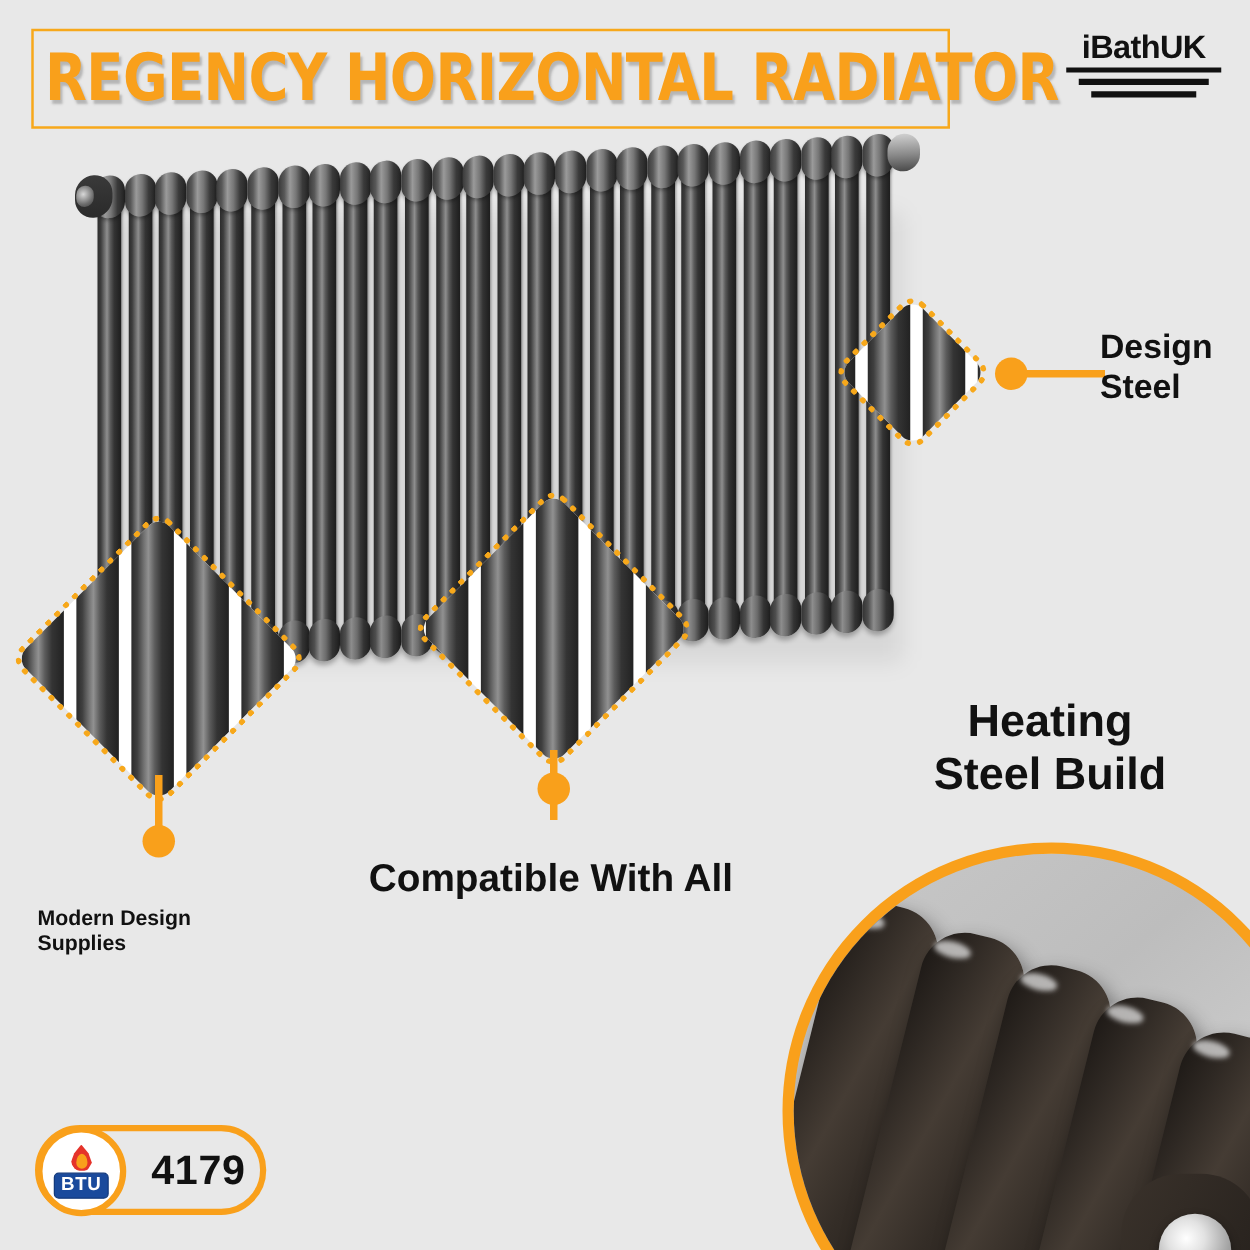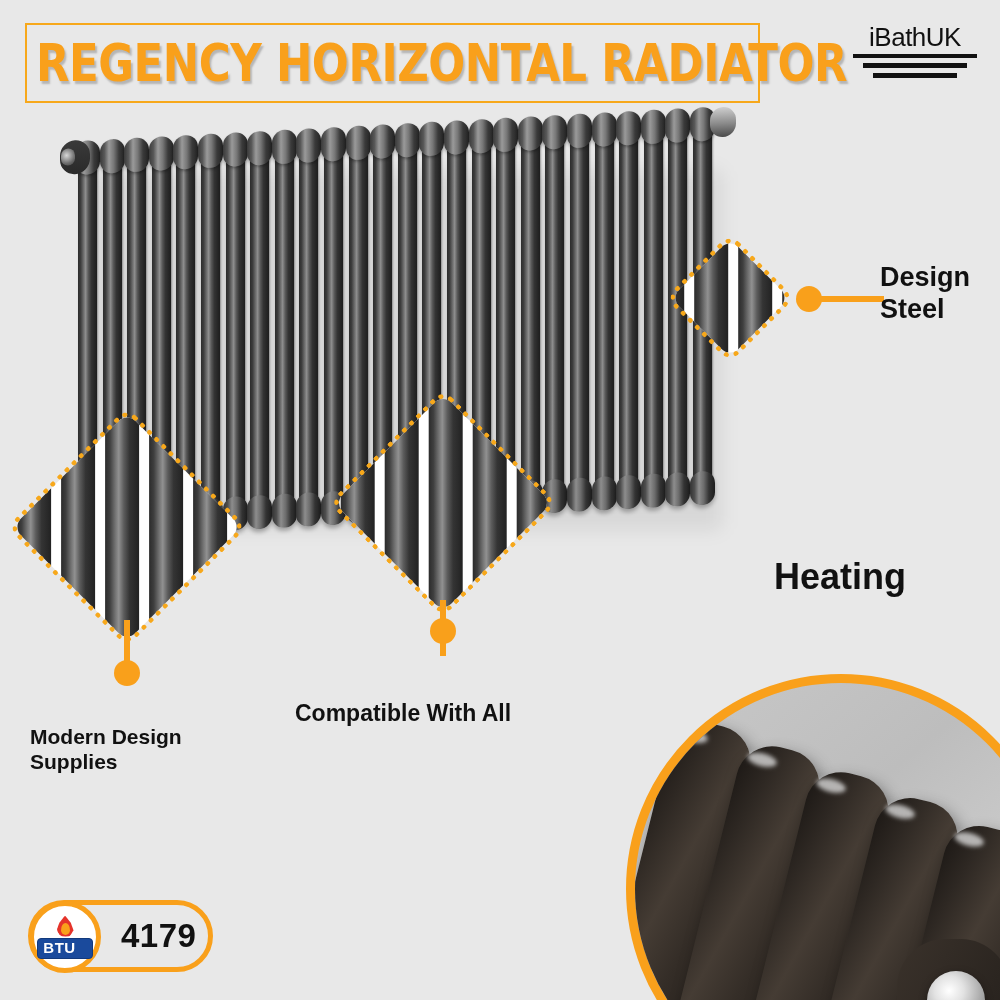--- a/index.html
+++ b/index.html
@@ -29,21 +29,21 @@
     transform: scaleX(0.93);
     transform-origin: left center;
     text-shadow: 2px 3px 2px rgba(120,120,120,0.45);
     white-space: nowrap;
   }
 
   #brand-logo {
     position: absolute; right: 20px; top: 22px; width: 130px; height: 62px;
   }
   #brand-name {
-    font-size: 26px; font-weight: 400; color: #111; letter-spacing: -0.5px;
+    font-size: 26px; font-weight: 700; color: #111; letter-spacing: -0.5px;
     text-align: center; line-height: 30px;
     font-family: "Liberation Sans", sans-serif;
   }
   .brand-rule { background: #111; margin: 0 auto; }
   .brand-rule.r1 { height: 4px; width: 124px; margin-top: 2px; }
   .brand-rule.r2 { height: 5px; width: 104px; margin-top: 5px; }
   .brand-rule.r3 { height: 5px; width: 84px;  margin-top: 5px; }
 
   
   #radiator-hero {
@@ -146,22 +146,22 @@
 
   
   .feature-label {
     position: absolute;
     font-family: "Liberation Sans", sans-serif;
     font-weight: 700;
     color: #111;
     line-height: 1.18;
   }
   #label-matte { left: 880px; top: 262px; font-size: 27px; width: 120px; text-align: left; }
-  #label-modern { left: 30px; top: 725px; font-size: 21px; width: 270px; text-align: left; }
-  #label-compatible { left: 295px; top: 700px; font-size: 23px; width: 300px; text-align: left; }
+  #label-modern { left: 30px; top: 725px; font-size: 17px; width: 270px; text-align: left; }
+  #label-compatible { left: 295px; top: 685px; font-size: 31px; width: 300px; text-align: left; }
   #label-premium {
     left: 690px; top: 556px; font-size: 36px; width: 300px; text-align: center;
   }
 
   
   #detail-circle {
     position: absolute; left: 626px; top: 674px; width: 430px; height: 430px;
     border-radius: 50%;
     border: 9px solid #f9a01b;
     overflow: hidden;
@@ -227,21 +227,21 @@
   #btu-flame .inner {
     position: absolute; left: 4px; top: 7px; width: 9px; height: 12px;
     background: #f9a01b;
     border-radius: 50% 50% 50% 50% / 60% 60% 40% 40%;
   }
   #btu-chip {
     background: #1a4a9c;
     color: #ffffff;
     font-size: 15px; font-weight: 700;
     letter-spacing: 0.5px;
-    padding: 1px 16px 2px 5px;
+    padding: 1px 5px 2px 5px;
     border-radius: 4px;
     line-height: 16px;
     border: 1px solid #12397c;
     text-align: center;
   }
   #btu-value {
     position: absolute; left: 88px; top: 50%; transform: translateY(-50%);
     font-size: 33px; font-weight: 700; color: #111;
     letter-spacing: 0.5px;
   }
@@ -347,20 +347,21 @@
     <div class="diamond"></div>
   </div>
   <div class="lead-line" style="left:440px; top:600px; width:6px; height:56px;"></div>
   <div class="lead-dot" style="left:430px; top:618px;"></div>
   <div id="label-compatible" class="feature-label">
     <div>Compatible With All</div>
   </div>
 
   <div id="label-premium" class="feature-label">
     <div>Heating</div>
+    <div>Steel Build</div>
   </div>
 
   <div id="detail-circle">
     <div id="detail-scene">
       <div class="dcol" style="left: -8px; top: 36px; height: 400px; transform: rotate(14deg); z-index: 1;">
           <div class="dcap"></div>
         </div>
         <div class="dcol" style="left: 62px; top: 60px; height: 392px; transform: rotate(14deg); z-index: 2;">
           <div class="dcap"></div>
         </div>

